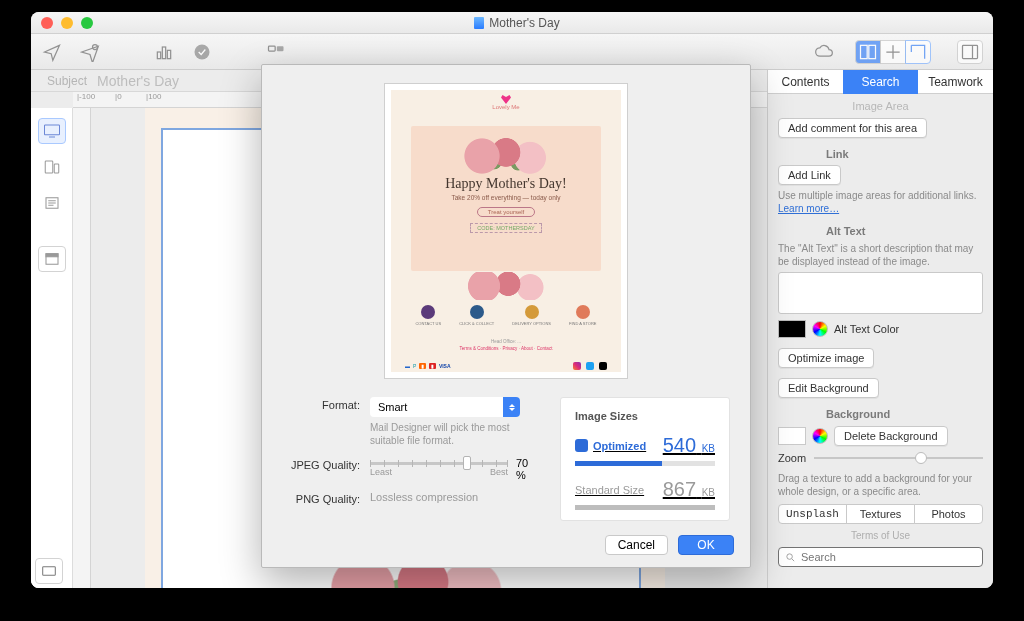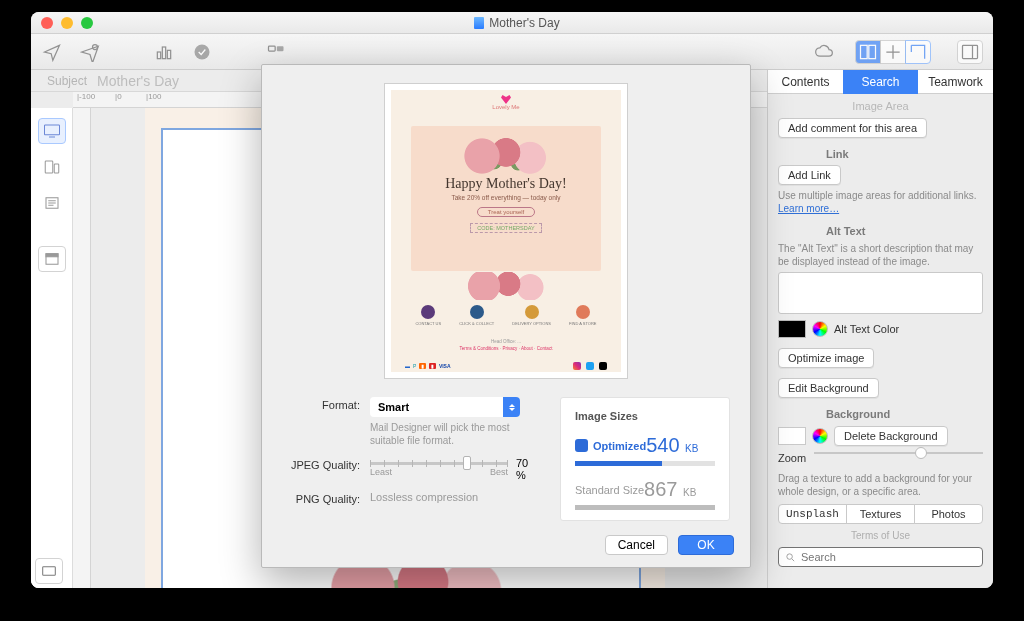--- a/index.html
+++ b/index.html
@@ -52,21 +52,21 @@
 .sec{margin-bottom:10px;}
 .sec h4{font-size:11px;color:#7a7a7a;font-weight:600;margin-bottom:5px;padding-left:48px;}
 .btn{display:inline-block;background:#fff;border:1px solid #c9c9c9;border-radius:4px;padding:3px 9px;font-size:11px;box-shadow:0 1px 0 rgba(0,0,0,.05);}
 .hint{font-size:10px;color:#8a8a8a;margin-top:4px;line-height:1.3;}
 .hint a{color:#2f6fd6;}
 .textarea{width:100%;height:42px;background:#fff;border:1px solid #c9c9c9;border-radius:3px;margin-top:4px;}
 .row{display:flex;align-items:center;gap:6px;margin-top:6px;}
 .swatch{width:28px;height:18px;background:#000;border:1px solid #bbb;}
 .color-wheel{width:16px;height:16px;border-radius:50%;background:conic-gradient(#f00,#ff0,#0f0,#0ff,#00f,#f0f,#f00);border:1px solid #bbb;}
 .swatch-white{width:28px;height:18px;background:#fff;border:1px solid #c9c9c9;}
-.zoom-row{display:flex;align-items:flex-start;gap:8px;margin-top:6px;}
+.zoom-row{display:flex;align-items:center;gap:8px;margin-top:6px;}
 .zoom-track{flex:1;height:2px;background:#c7c7c7;position:relative;}
 .zoom-thumb{position:absolute;top:-5px;left:60%;width:12px;height:12px;background:#fff;border:1px solid #bbb;border-radius:50%;}
 .seg3{display:flex;margin-top:6px;}
 .seg3 .s{flex:1;text-align:center;background:#fff;border:1px solid #c9c9c9;padding:3px 0;font-size:11px;margin-left:-1px;}
 .seg3 .s:first-child{border-top-left-radius:4px;border-bottom-left-radius:4px;margin-left:0;font-family:Liberation Mono, monospace;}
 .seg3 .s:last-child{border-top-right-radius:4px;border-bottom-right-radius:4px;}
 .terms{text-align:center;font-size:10px;color:#aeaeae;margin-top:6px;}
 .search{display:flex;align-items:center;background:#fff;border:1px solid #737373;border-radius:4px;padding:3px 6px;margin-top:6px;gap:5px;}
 .search svg{width:11px;height:11px;stroke:#9a9a9a;fill:none;stroke-width:2;}
 .search input{border:none;outline:none;font-size:11px;flex:1;}
@@ -86,35 +86,35 @@
 .pv-ico{display:flex;flex-direction:column;align-items:center;font-size:4px;color:#777;}
 .pv-ico .c{width:14px;height:14px;border-radius:50%;margin-bottom:2px;}
 .pv-footer{position:absolute;bottom:8px;left:0;right:0;display:flex;justify-content:space-between;padding:0 20px;align-items:center;}
 .pv-text{position:absolute;bottom:26px;left:0;right:0;text-align:center;font-size:4.5px;color:#9a9a9a;line-height:1.4;}
 .pv-pay{font-size:5px;color:#555;display:flex;gap:3px;}
 .pv-social{display:flex;gap:5px;}
 .pv-social .s{width:8px;height:8px;border-radius:2px;}
 .form-row{display:flex;align-items:flex-start;font-size:11px;margin-bottom:10px;gap:10px;}
 .form-row .lbl{width:78px;text-align:right;color:#333;padding-top:2px;}
 .form-row .val{flex:1;}
-.select{display:flex;align-items:center;background:#fff;border-radius:4px;height:20px;padding-left:8px;position:relative;width:150px;font-size:11px;font-weight:bold;}
+.select{display:flex;align-items:center;background:#fff;border-radius:4px;height:20px;padding-left:8px;position:relative;width:150px;font-size:11px;}
 .select .arrow{position:absolute;right:0;top:0;width:17px;height:20px;background:#3b82f6;border-top-right-radius:4px;border-bottom-right-radius:4px;display:flex;flex-direction:column;align-items:center;justify-content:center;}
 .select .arrow::before{content:"";border-left:3px solid transparent;border-right:3px solid transparent;border-bottom:3px solid #fff;margin-bottom:1px;}
 .select .arrow::after{content:"";border-left:3px solid transparent;border-right:3px solid transparent;border-top:3px solid #fff;}
 .format-hint{font-size:10px;color:#9a9a9a;margin-top:4px;width:170px;line-height:1.3;}
 .slider-row{display:flex;align-items:center;gap:8px;}
 .slider-track{width:138px;height:3px;background:#c7c7c7;position:relative;}
 .slider-track .tick{position:absolute;top:-2px;width:1px;height:7px;background:#b6b6b6;}
 .slider-thumb{position:absolute;top:-6px;width:8px;height:14px;background:#fff;border:1px solid #b4b4b4;border-radius:2px;}
 .slider-labels{display:flex;justify-content:space-between;width:138px;font-size:9px;color:#9a9a9a;margin-top:2px;}
 .col2{display:flex;gap:16px;}
 .col2 .left-col{flex:1;padding-right:4px;}
 .sizes-card{flex:1;background:#fff;border:1px solid #e2e2e2;border-radius:3px;padding:12px 14px 10px;font-size:11px;}
 .sizes-card h5{font-size:11px;font-weight:600;color:#555;margin-bottom:12px;}
-.sz-row{display:flex;align-items:center;margin-bottom:4px;}
+.sz-row{display:flex;justify-content:space-between;align-items:center;margin-bottom:4px;text-decoration:underline;}
 .sz-opt{color:#2d6bd8;font-weight:600;display:flex;align-items:center;gap:5px;}
 .sz-opt .ico{width:13px;height:13px;background:#2d6bd8;border-radius:3px;}
 .sz-val{font-size:20px;color:#2d6bd8;font-weight:300;}
 .sz-val .unit{font-size:10px;}
 .sz-bar{height:5px;background:#e2e2e2;margin-bottom:12px;position:relative;}
 .sz-bar .fill{position:absolute;left:0;top:0;bottom:0;background:#2d6bd8;}
 .sz-std{color:#9a9a9a;}
 .sz-std-val{color:#9a9a9a;font-size:20px;font-weight:300;}
 .sz-std-val .unit{font-size:10px;}
 .sheet-btns{position:absolute;bottom:12px;right:16px;display:flex;gap:10px;}

